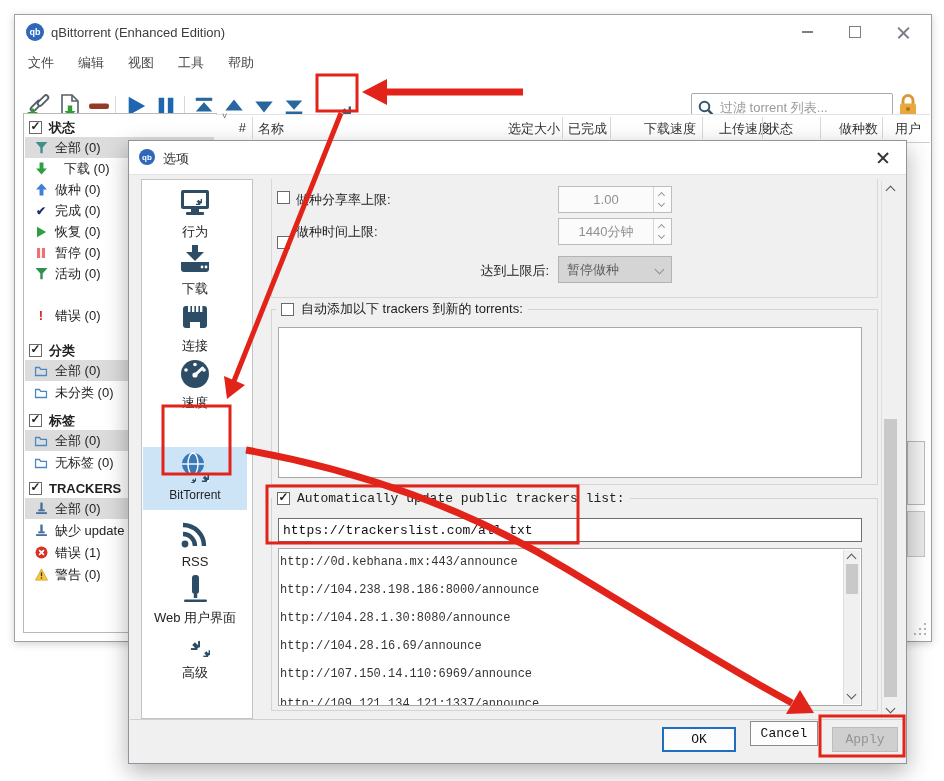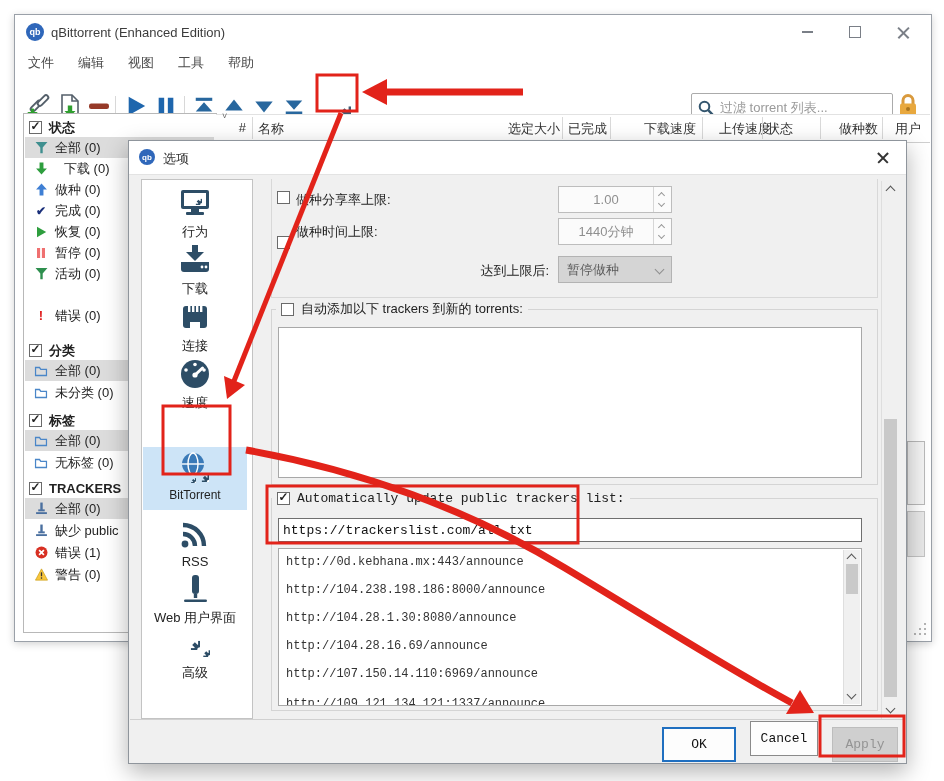--- a/index.html
+++ b/index.html
@@ -67,25 +67,25 @@
   .spin .val{position:absolute;left:0;right:18px;top:0;bottom:0;text-align:center;line-height:25px;font-size:13px;color:#8f8f8f;}
   .spin .btns{position:absolute;right:0;top:0;bottom:0;width:17px;border-left:1px solid #d6d6d6;}
   .spin .btns .chv{position:absolute;left:5px;border-color:#999;width:4px;height:4px;border-right-width:1.4px;border-bottom-width:1.4px;}
   .combo{position:absolute;width:114px;height:27px;background:#d5d5d5;border:1px solid #b3b3b3;box-sizing:border-box;}
   .combo .val{position:absolute;left:8px;top:4px;font-size:13px;color:#5a5a5a;}
   .combo .chv{position:absolute;right:8px;top:9px;border-color:#8f8f8f;}
 
   .flabel{position:absolute;font-size:13px;color:#222;}
   .urlinput{position:absolute;border:1px solid #6f6f6f;background:#fff;font-size:13px;color:#111;
             font-family:"Liberation Mono",monospace;padding:0 4px;box-sizing:border-box;outline:none;}
-  .trkline{position:absolute;left:7px;font-size:12px;color:#333;font-family:"Liberation Mono",monospace;white-space:nowrap;}
+  .trkline{position:absolute;left:1px;font-size:12px;color:#333;font-family:"Liberation Mono",monospace;white-space:nowrap;}
 
   .scrolltrack{position:absolute;background:#f0f0f0;border-left:1px solid #dedede;}
   .thumb{position:absolute;background:#c9c9c9;}
-  .btn{position:absolute;height:35px;background:#fdfdfd;border:1px solid #8a8a8a;font-family:"Liberation Mono",monospace;
+  .btn{position:absolute;height:25px;background:#fdfdfd;border:1px solid #8a8a8a;font-family:"Liberation Mono",monospace;
        font-size:13px;color:#111;display:flex;align-items:center;justify-content:center;box-sizing:border-box;}
   .btn.default{border:2px solid #1f6fc0;}
   .btn.disabled{background:#cfcfcf;border:1px solid #bdbdbd;color:#949494;}
 
   .overlay{position:absolute;left:0;top:0;width:944px;height:781px;z-index:50;pointer-events:none;}
   .grip{position:absolute;right:5px;bottom:6px;width:16px;height:16px;}
   .grip i{position:absolute;width:2px;height:2px;background:#b5b5b5;}
 </style>
 </head>
 <body>
@@ -352,21 +352,21 @@
           </svg>
         </span>
       <span>全部 (0)</span>
       </div>
     <div class="srow" style="top:406px;white-space:nowrap;overflow:hidden;">
       <span class="sic">
           <svg width="13" height="13" viewBox="0 0 12 12" style="color:#4a6f9f">
             <use href="#sym-tracker"></use>
           </svg>
         </span>
-      <span>缺少 public</span>
+      <span>缺少 update</span>
       </div>
     <div class="srow" style="top:428px;">
       <span class="sic">
           <svg width="13" height="13" viewBox="0 0 12 12">
         <circle cx="6" cy="6" r="5.5" fill="#d83023"></circle>
             <path d="M3.8,3.8 L8.2,8.2 M8.2,3.8 L3.8,8.2" stroke="#fff" stroke-width="1.6"></path>
           </svg>
         </span>
       <span>错误 (1)</span>
       </div>

